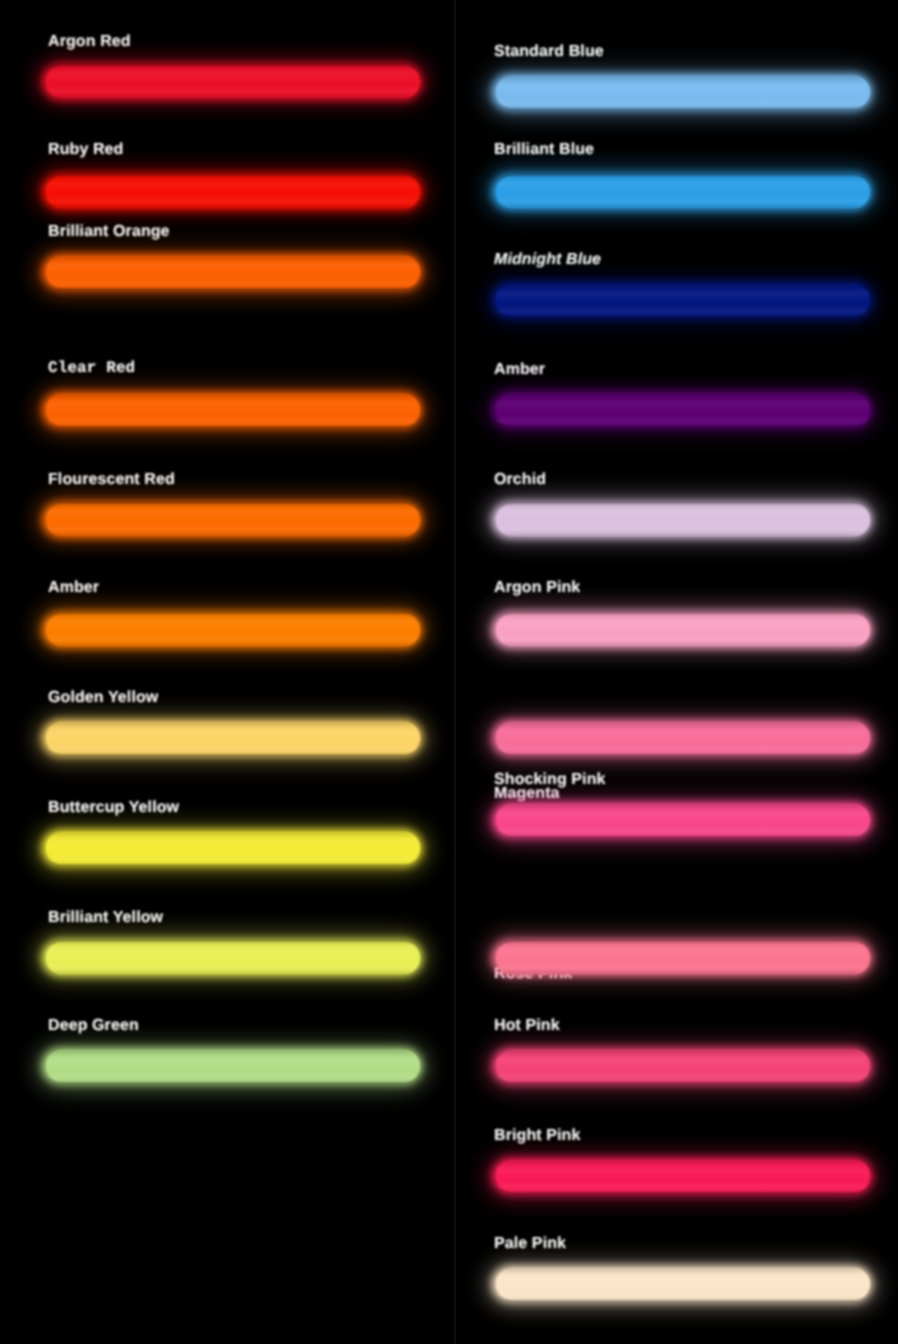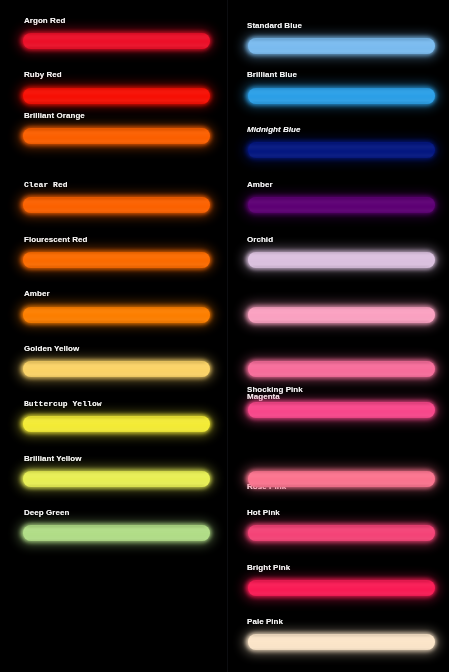--- a/index.html
+++ b/index.html
@@ -162,21 +162,21 @@
     <div class="swatch" style="top:339.28px">
       <div class="swatch-label" style="color: rgb(245, 245, 245);">Golden Yellow</div>
       <div class="tube-wrap">
         <div class="tube-halo" style="background: rgb(252, 212, 104);"></div>
         <div class="tube-glow" style="background: rgb(252, 212, 104);"></div>
         <div class="tube-core" style="background: rgb(252, 212, 104);"></div>
         <div class="tube-shade"></div>
       </div>
     </div>
     <div class="swatch" style="top:394.01px">
-      <div class="swatch-label" style="color: rgb(245, 245, 245); font-family: Liberation Mono, monospace;">Buttercup Yellow</div>
+      <div class="swatch-label" style="color: rgb(245, 245, 245);">Buttercup Yellow</div>
       <div class="tube-wrap">
         <div class="tube-halo" style="background: rgb(244, 236, 54);"></div>
         <div class="tube-glow" style="background: rgb(244, 236, 54);"></div>
         <div class="tube-core" style="background: rgb(244, 236, 54);"></div>
         <div class="tube-shade"></div>
       </div>
     </div>
     <div class="swatch" style="top:503.47px">
       <div class="swatch-label" style="color: rgb(245, 245, 245);">Deep Green</div>
       <div class="tube-wrap">
@@ -236,20 +236,21 @@
     <div class="swatch" style="top:229.82px">
       <div class="swatch-label" style="color: rgb(245, 245, 245);">Orchid</div>
       <div class="tube-wrap">
         <div class="tube-halo" style="background: rgb(220, 194, 224);"></div>
         <div class="tube-glow" style="background: rgb(220, 194, 224);"></div>
         <div class="tube-core" style="background: rgb(220, 194, 224);"></div>
         <div class="tube-shade"></div>
       </div>
     </div>
     <div class="swatch" style="top:284.55px">
+      <div class="swatch-label" style="color: rgb(245, 245, 245);">Argon Pink</div>
       <div class="tube-wrap">
         <div class="tube-halo" style="background: rgb(251, 162, 194);"></div>
         <div class="tube-glow" style="background: rgb(251, 162, 194);"></div>
         <div class="tube-core" style="background: rgb(251, 162, 194);"></div>
         <div class="tube-shade"></div>
       </div>
     </div>
     <div class="swatch" style="top:339.28px">
       <div class="swatch-label" style="color: rgb(245, 245, 245); margin-top: 48px;">Magenta</div>
       <div class="tube-wrap">

